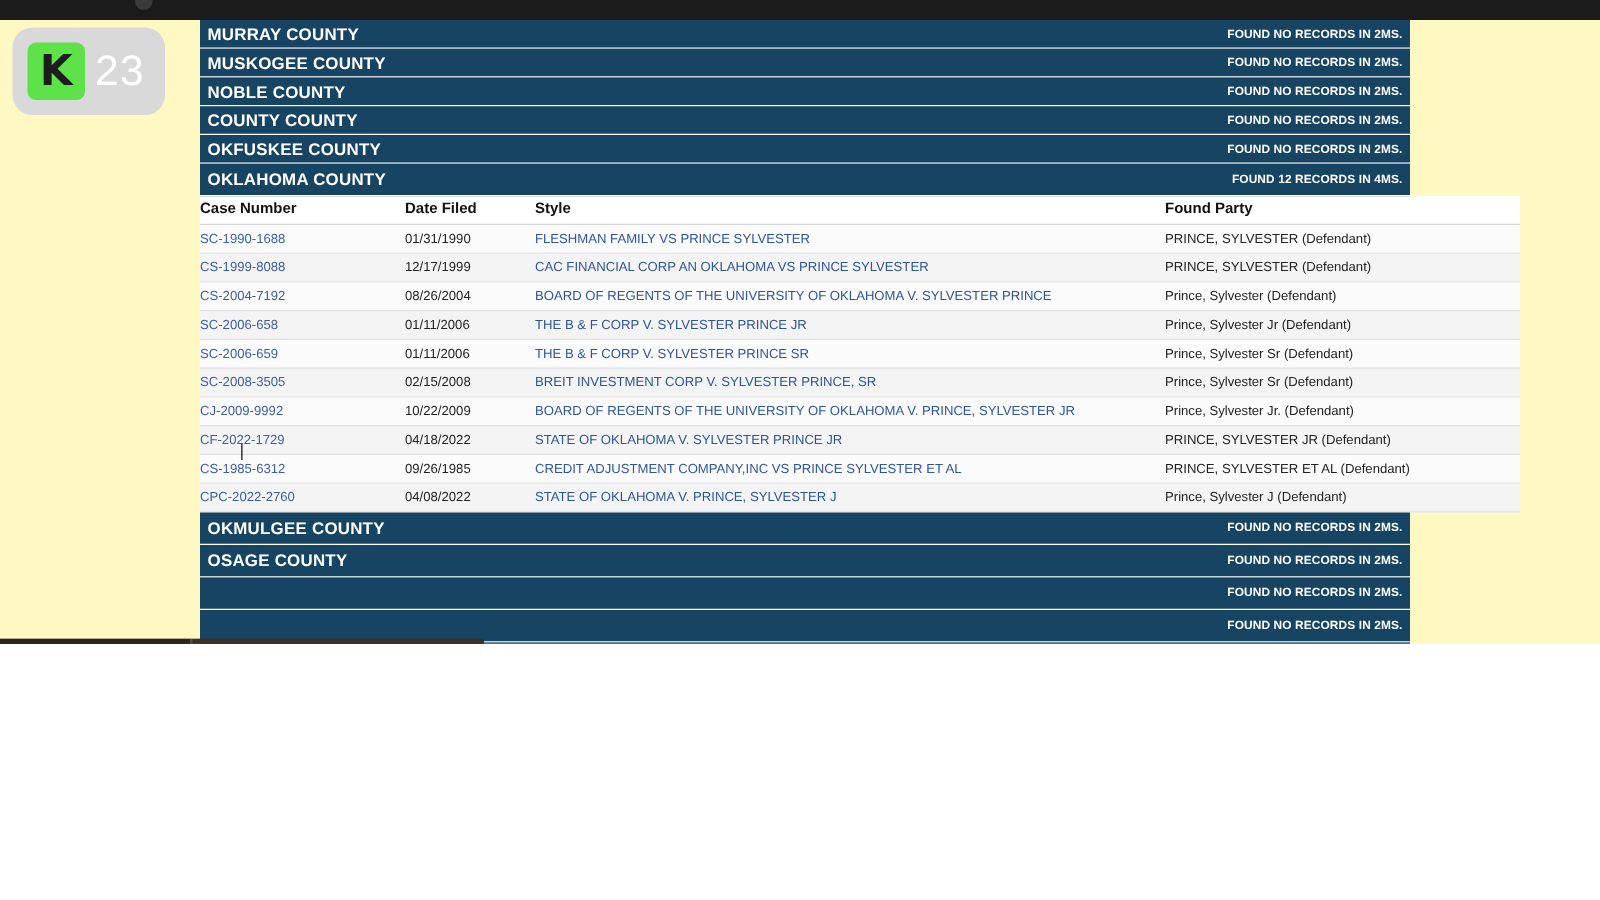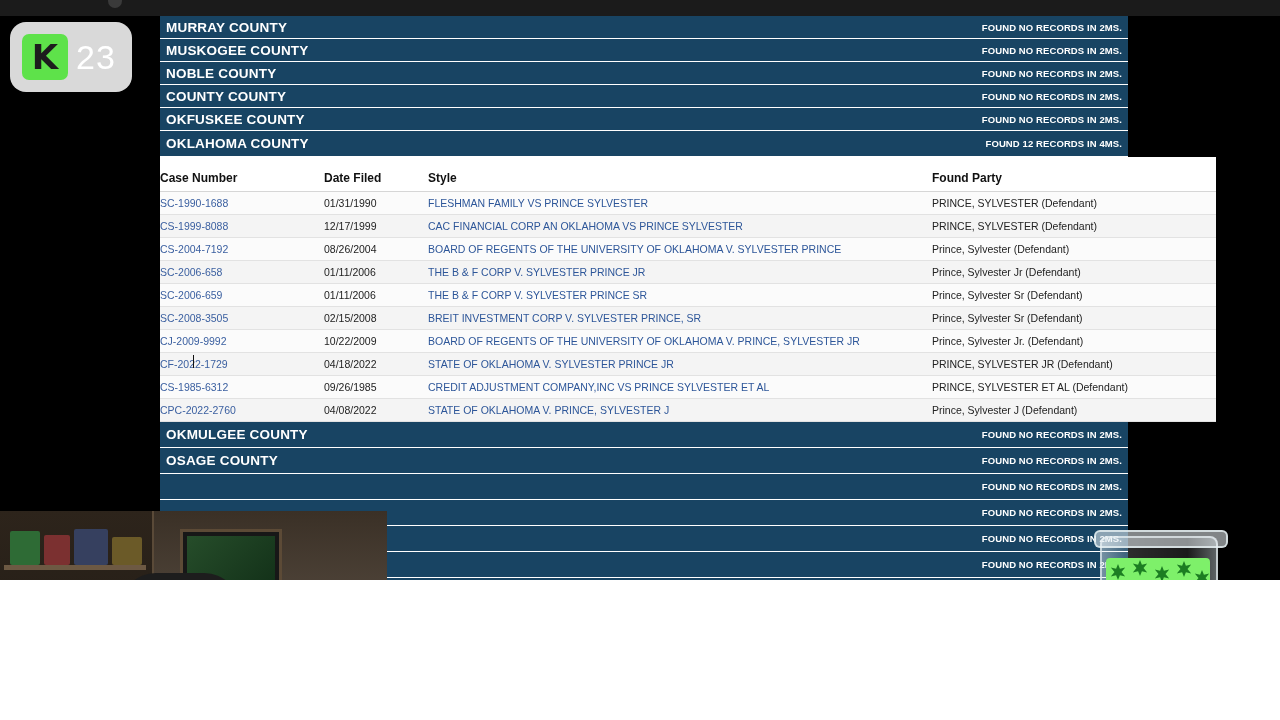--- a/index.html
+++ b/index.html
@@ -8,22 +8,22 @@
     background: #ffffff;
     width: 1280px;
     height: 720px;
     overflow: hidden;
     font-family: "Liberation Sans", sans-serif;
   }
 
   #root {
     position: relative;
     width: 1280px;
-    height: 580px;
-    background: #000000;
+    height: 515px;
+    background: #fef9c3;
     overflow: hidden;
   }
 
   
   .topbar {
     position: absolute;
     left: 0; top: 0;
     width: 1280px;
     height: 16px;
     background: #1b1b1b;
@@ -74,21 +74,21 @@
     width: 100%;
     border-collapse: collapse;
     table-layout: fixed;
     background: #ffffff;
   }
   .results-table th {
     text-align: left;
     font-size: 12px;
     font-weight: bold;
     color: #111111;
-    padding: 14px 4px 6px 0;
+    padding: 2px 4px 6px 0;
     border-bottom: 1px solid #d6d6d6;
     background: #ffffff;
   }
   .results-table td {
     font-size: 10.5px;
     padding: 5px 4px 5px 0;
     border-bottom: 1px solid #e2e2e2;
     color: #222222;
     white-space: nowrap;
     overflow: hidden;

